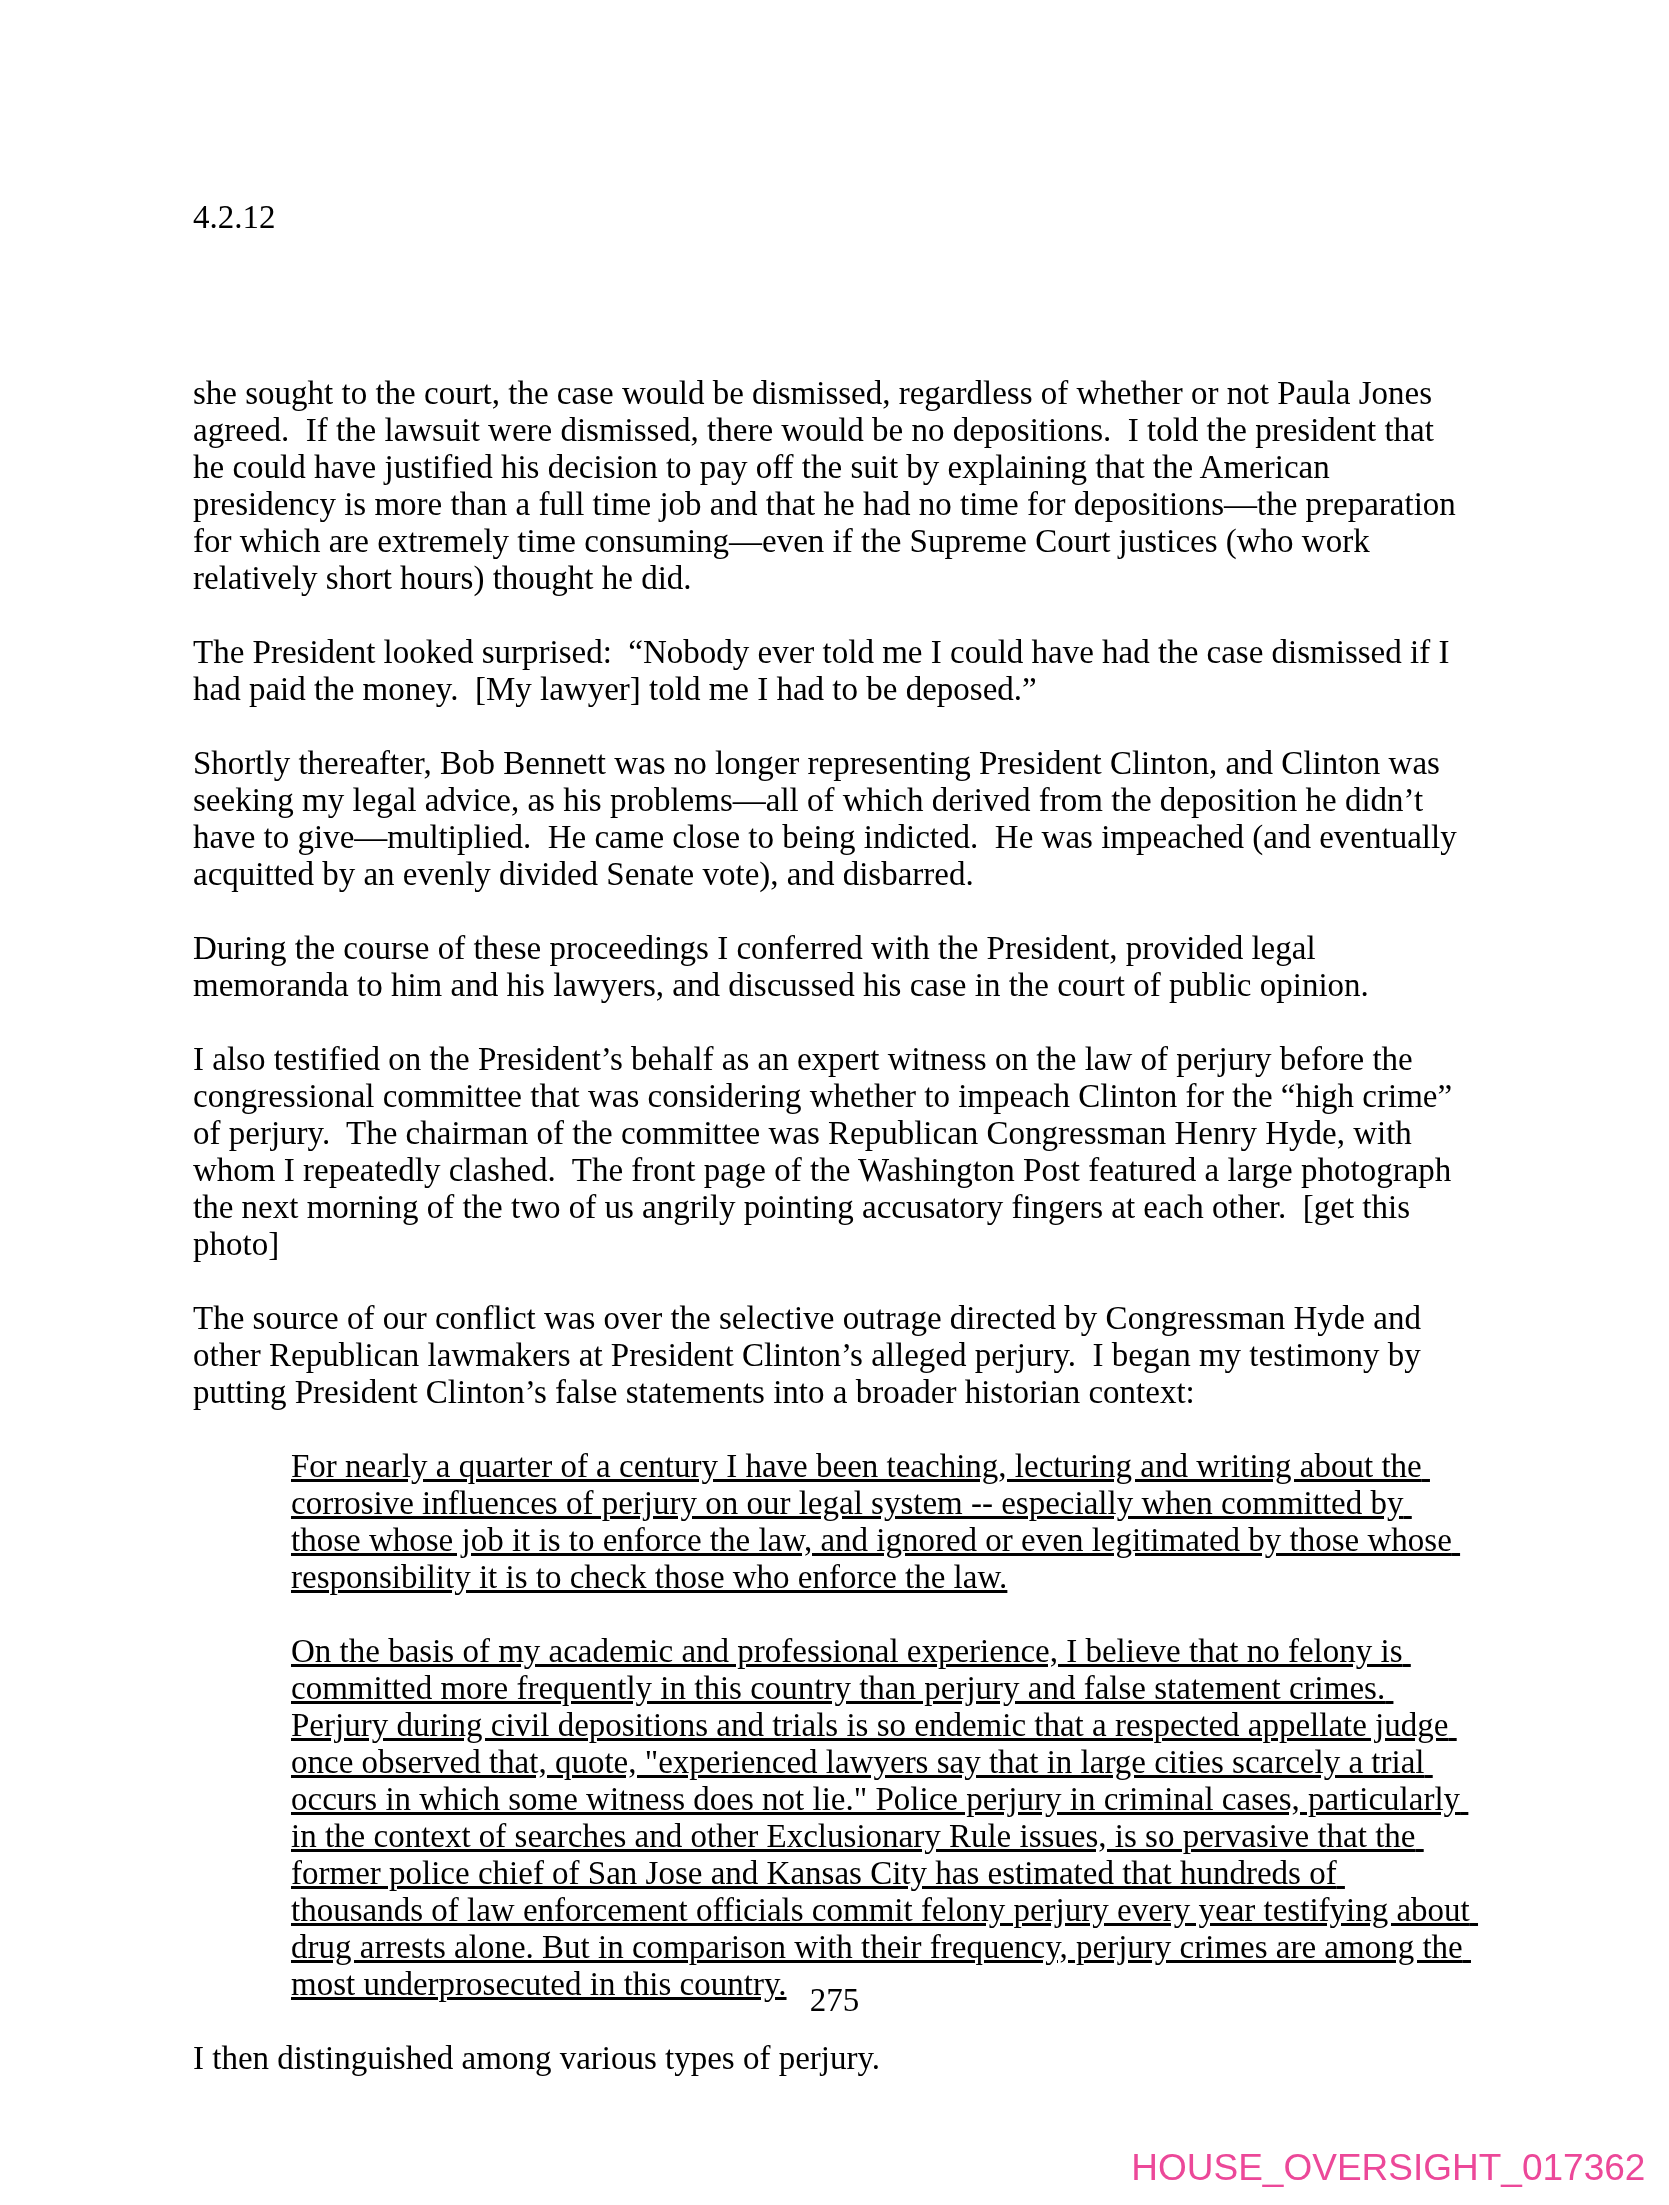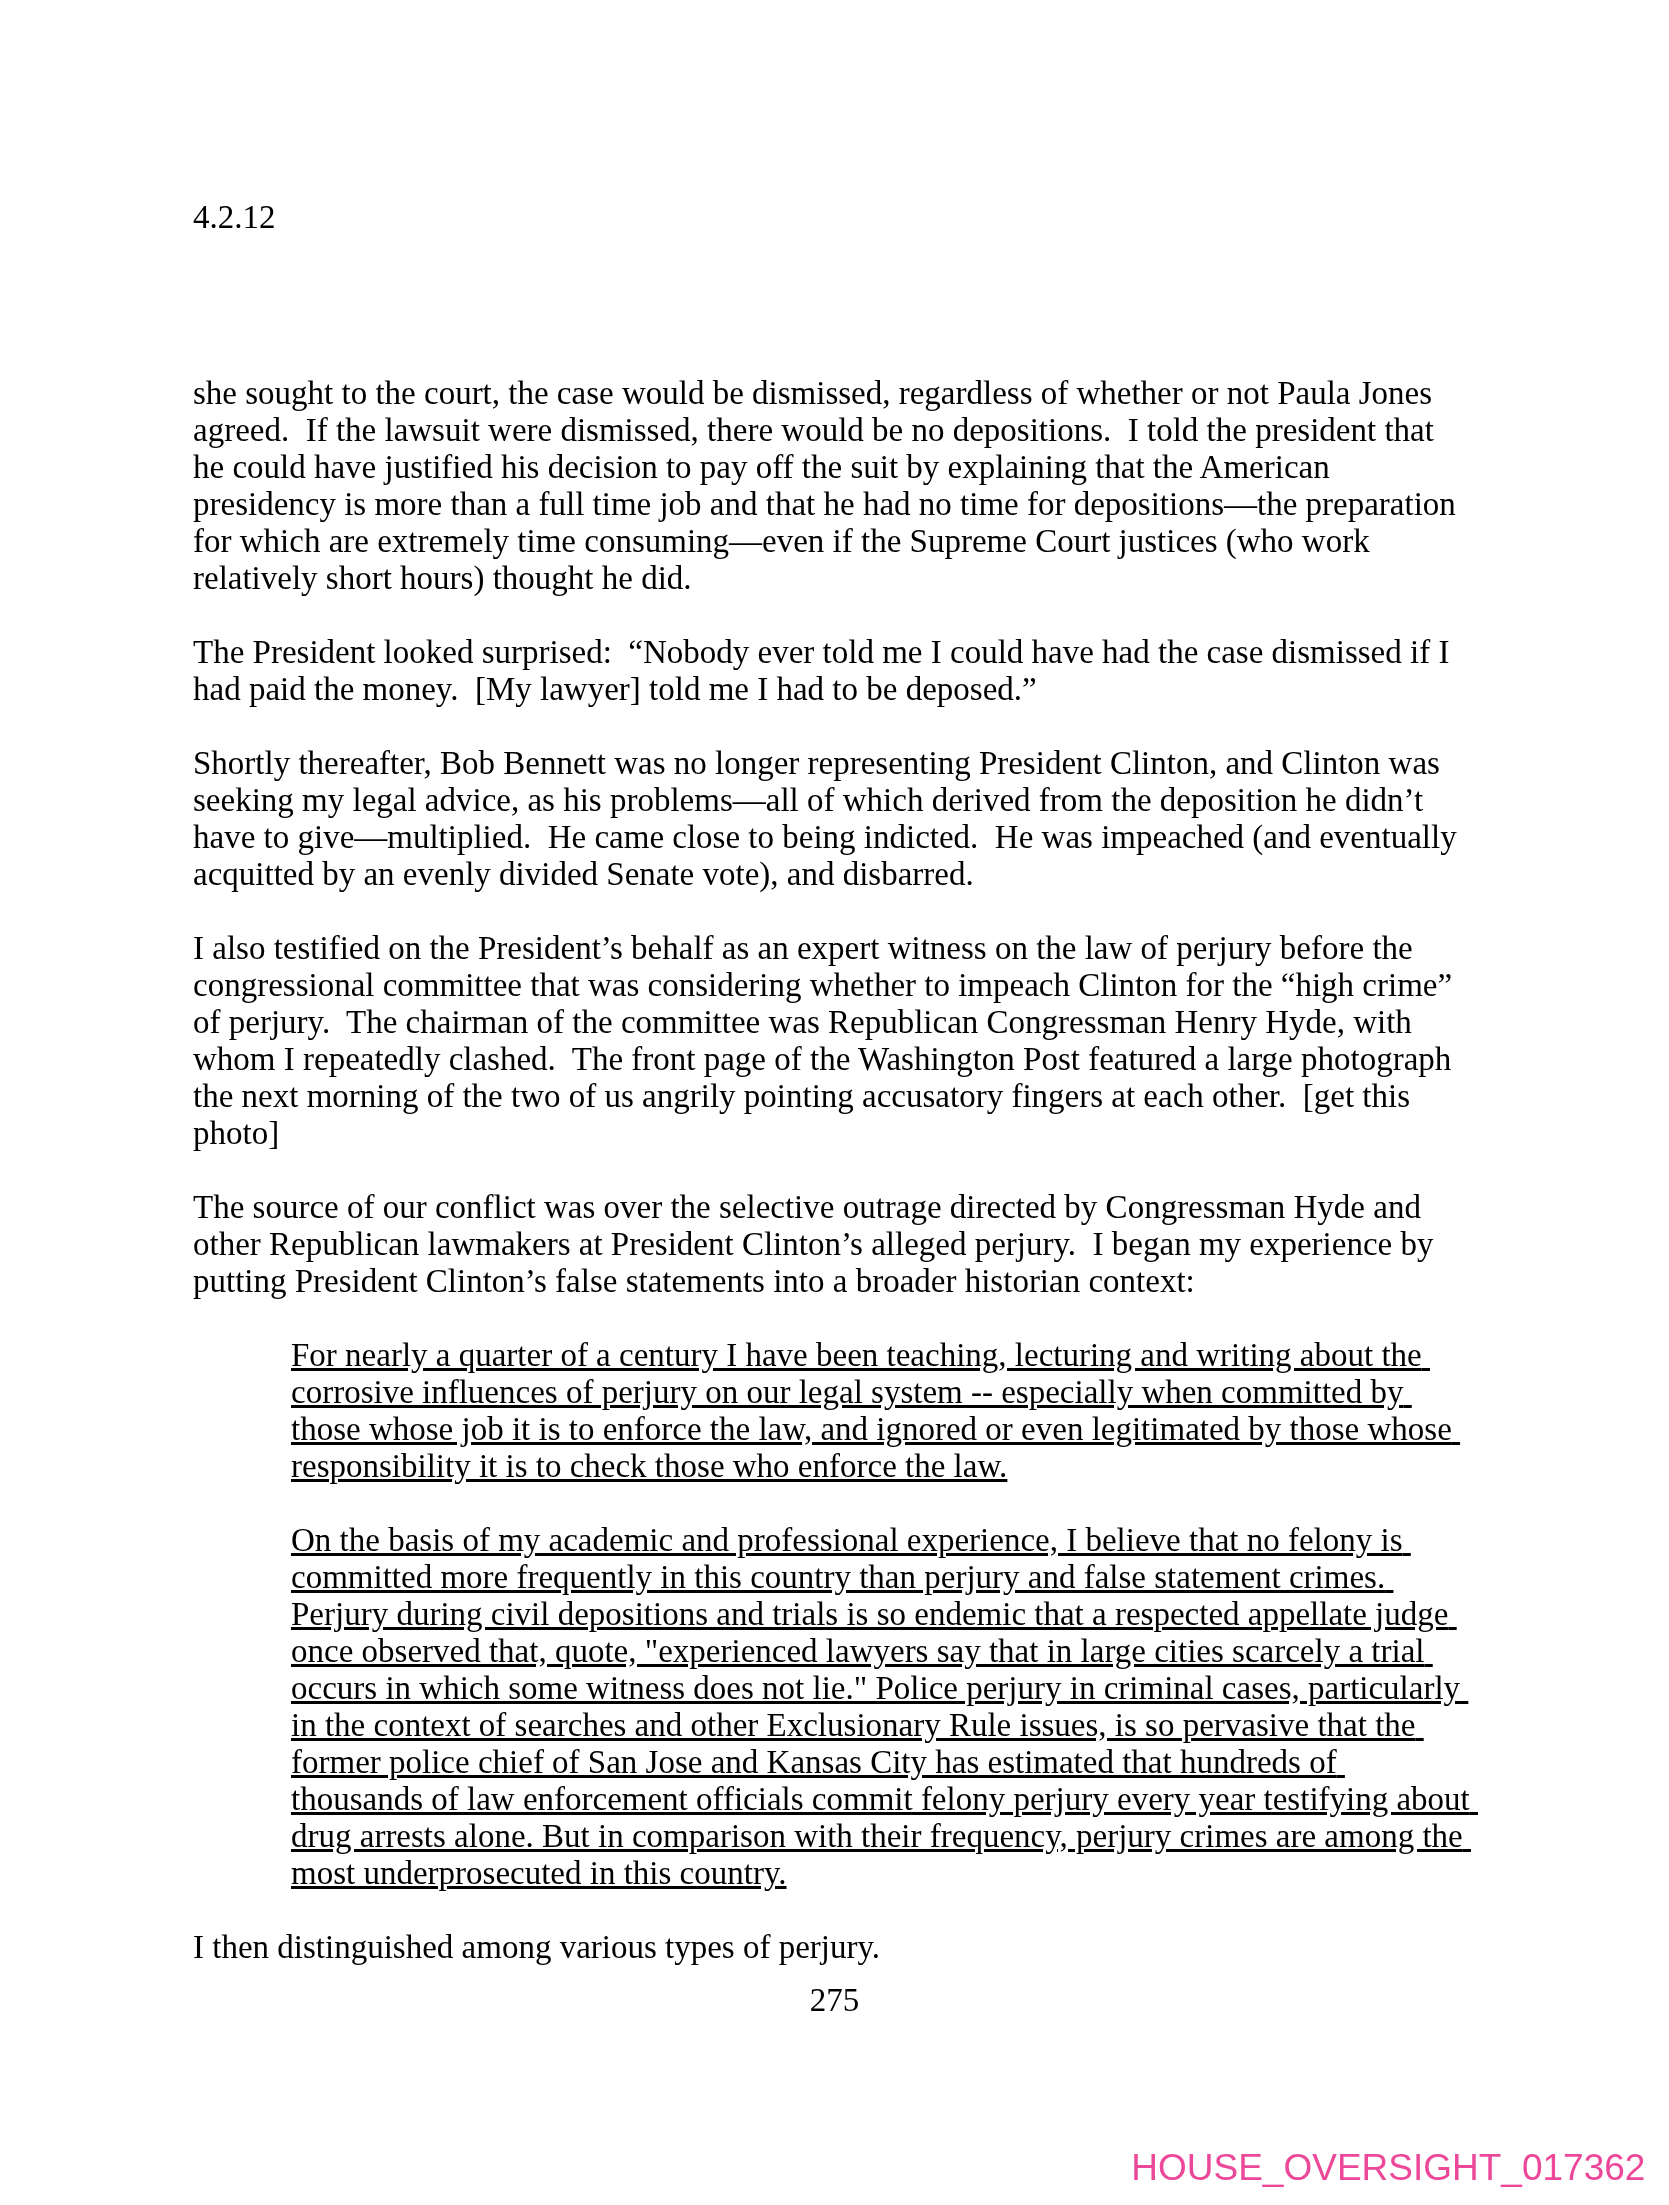--- a/index.html
+++ b/index.html
@@ -68,22 +68,23 @@
 
 <div class="page">
   <div class="content">
     <div class="header-block">
       <div>4.2.12</div>
     </div>
 
     <p class="body-par">she sought to the court, the case would be dismissed, regardless of whether or not Paula Jones agreed.  If the lawsuit were dismissed, there would be no depositions.  I told the president that he could have justified his decision to pay off the suit by explaining that the American presidency is more than a full time job and that he had no time for depositions—the preparation for which are extremely time consuming—even if the Supreme Court justices (who work relatively short hours) thought he did.</p>
     <p class="body-par">The President looked surprised:  “Nobody ever told me I could have had the case dismissed if I had paid the money.  [My lawyer] told me I had to be deposed.”</p>
     <p class="body-par">Shortly thereafter, Bob Bennett was no longer representing President Clinton, and Clinton was seeking my legal advice, as his problems—all of which derived from the deposition he didn’t have to give—multiplied.  He came close to being indicted.  He was impeached (and eventually acquitted by an evenly divided Senate vote), and disbarred.</p>
+    <p class="body-par">During the course of these proceedings I conferred with the President, provided legal memoranda to him and his lawyers, and discussed his case in the court of public opinion.</p>
     <p class="body-par">I also testified on the President’s behalf as an expert witness on the law of perjury before the congressional committee that was considering whether to impeach Clinton for the “high crime” of perjury.  The chairman of the committee was Republican Congressman Henry Hyde, with whom I repeatedly clashed.  The front page of the Washington Post featured a large photograph the next morning of the two of us angrily pointing accusatory fingers at each other.  [get this photo]</p>
-    <p class="body-par">The source of our conflict was over the selective outrage directed by Congressman Hyde and other Republican lawmakers at President Clinton’s alleged perjury.  I began my experience by putting President Clinton’s false statements into a broader historian context:</p>
+    <p class="body-par">The source of our conflict was over the selective outrage directed by Congressman Hyde and other Republican lawmakers at President Clinton’s alleged perjury.  I began my testimony by putting President Clinton’s false statements into a broader historian context:</p>
 
     <div class="block-quote first">For nearly a quarter of a century I have been teaching, lecturing and writing about the corrosive influences of perjury on our legal system -- especially when committed by those whose job it is to enforce the law, and ignored or even legitimated by those whose responsibility it is to check those who enforce the law.</div>
     <div class="block-quote">On the basis of my academic and professional experience, I believe that no felony is committed more frequently in this country than perjury and false statement crimes. Perjury during civil depositions and trials is so endemic that a respected appellate judge once observed that, quote, "experienced lawyers say that in large cities scarcely a trial occurs in which some witness does not lie." Police perjury in criminal cases, particularly in the context of searches and other Exclusionary Rule issues, is so pervasive that the former police chief of San Jose and Kansas City has estimated that hundreds of thousands of law enforcement officials commit felony perjury every year testifying about drug arrests alone. But in comparison with their frequency, perjury crimes are among the most underprosecuted in this country.</div>
 
     <p class="body-par">I then distinguished among various types of perjury.</p>
   </div>
 
   <div class="page-number">275</div>
   <div class="bates-stamp">HOUSE_OVERSIGHT_017362</div>
 </div>

